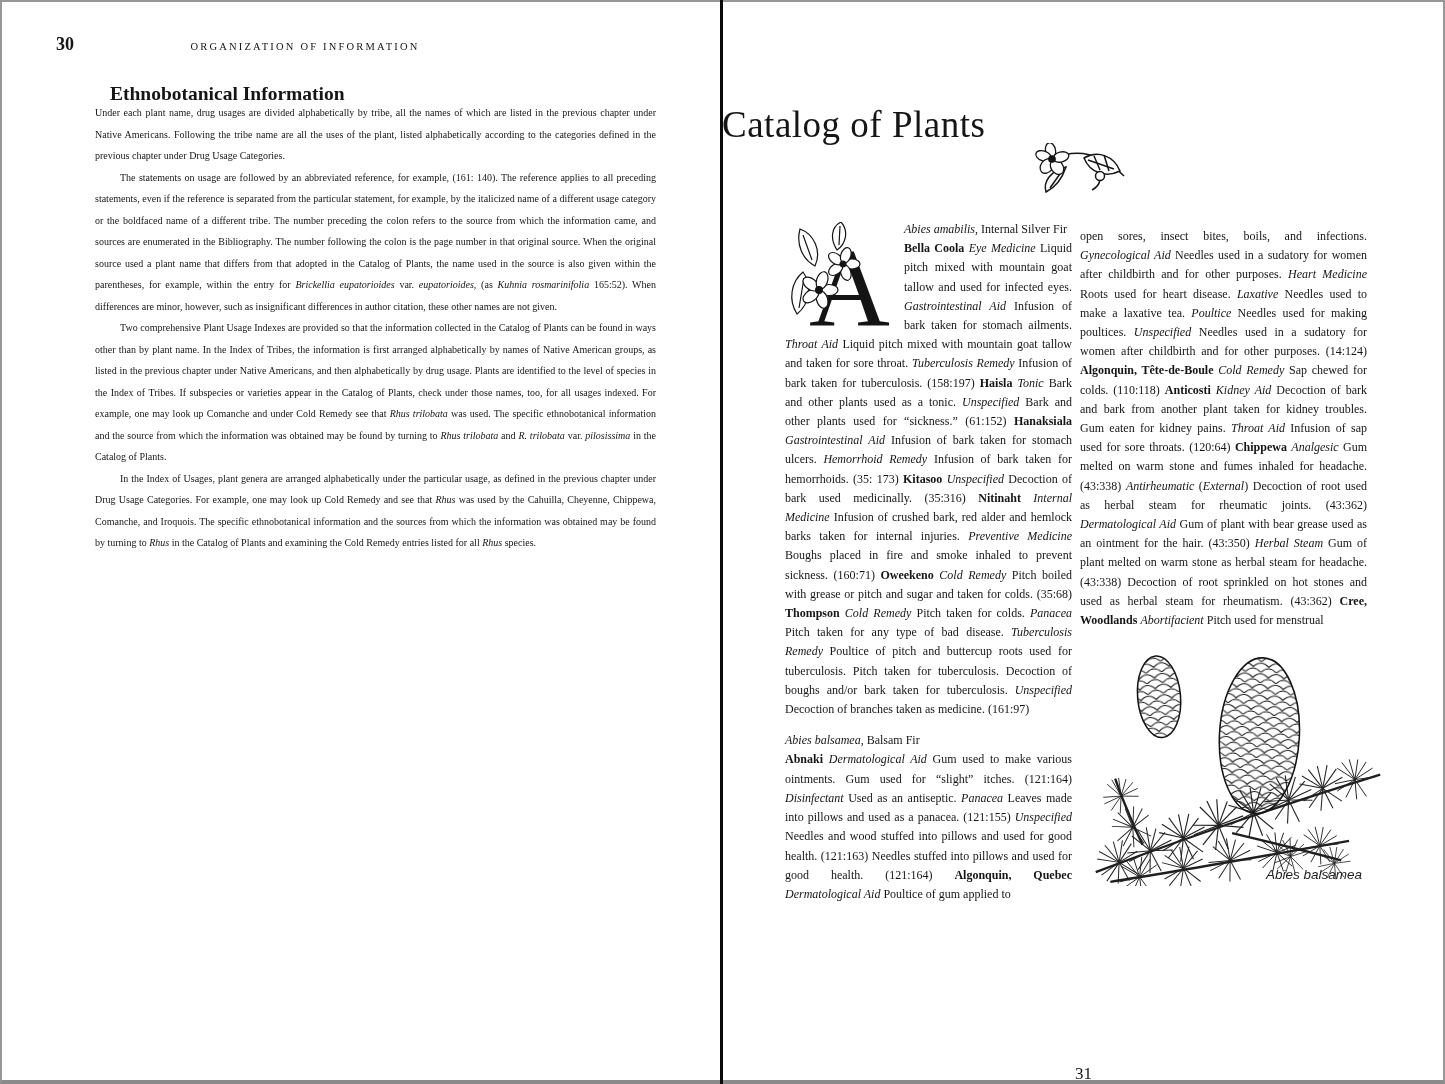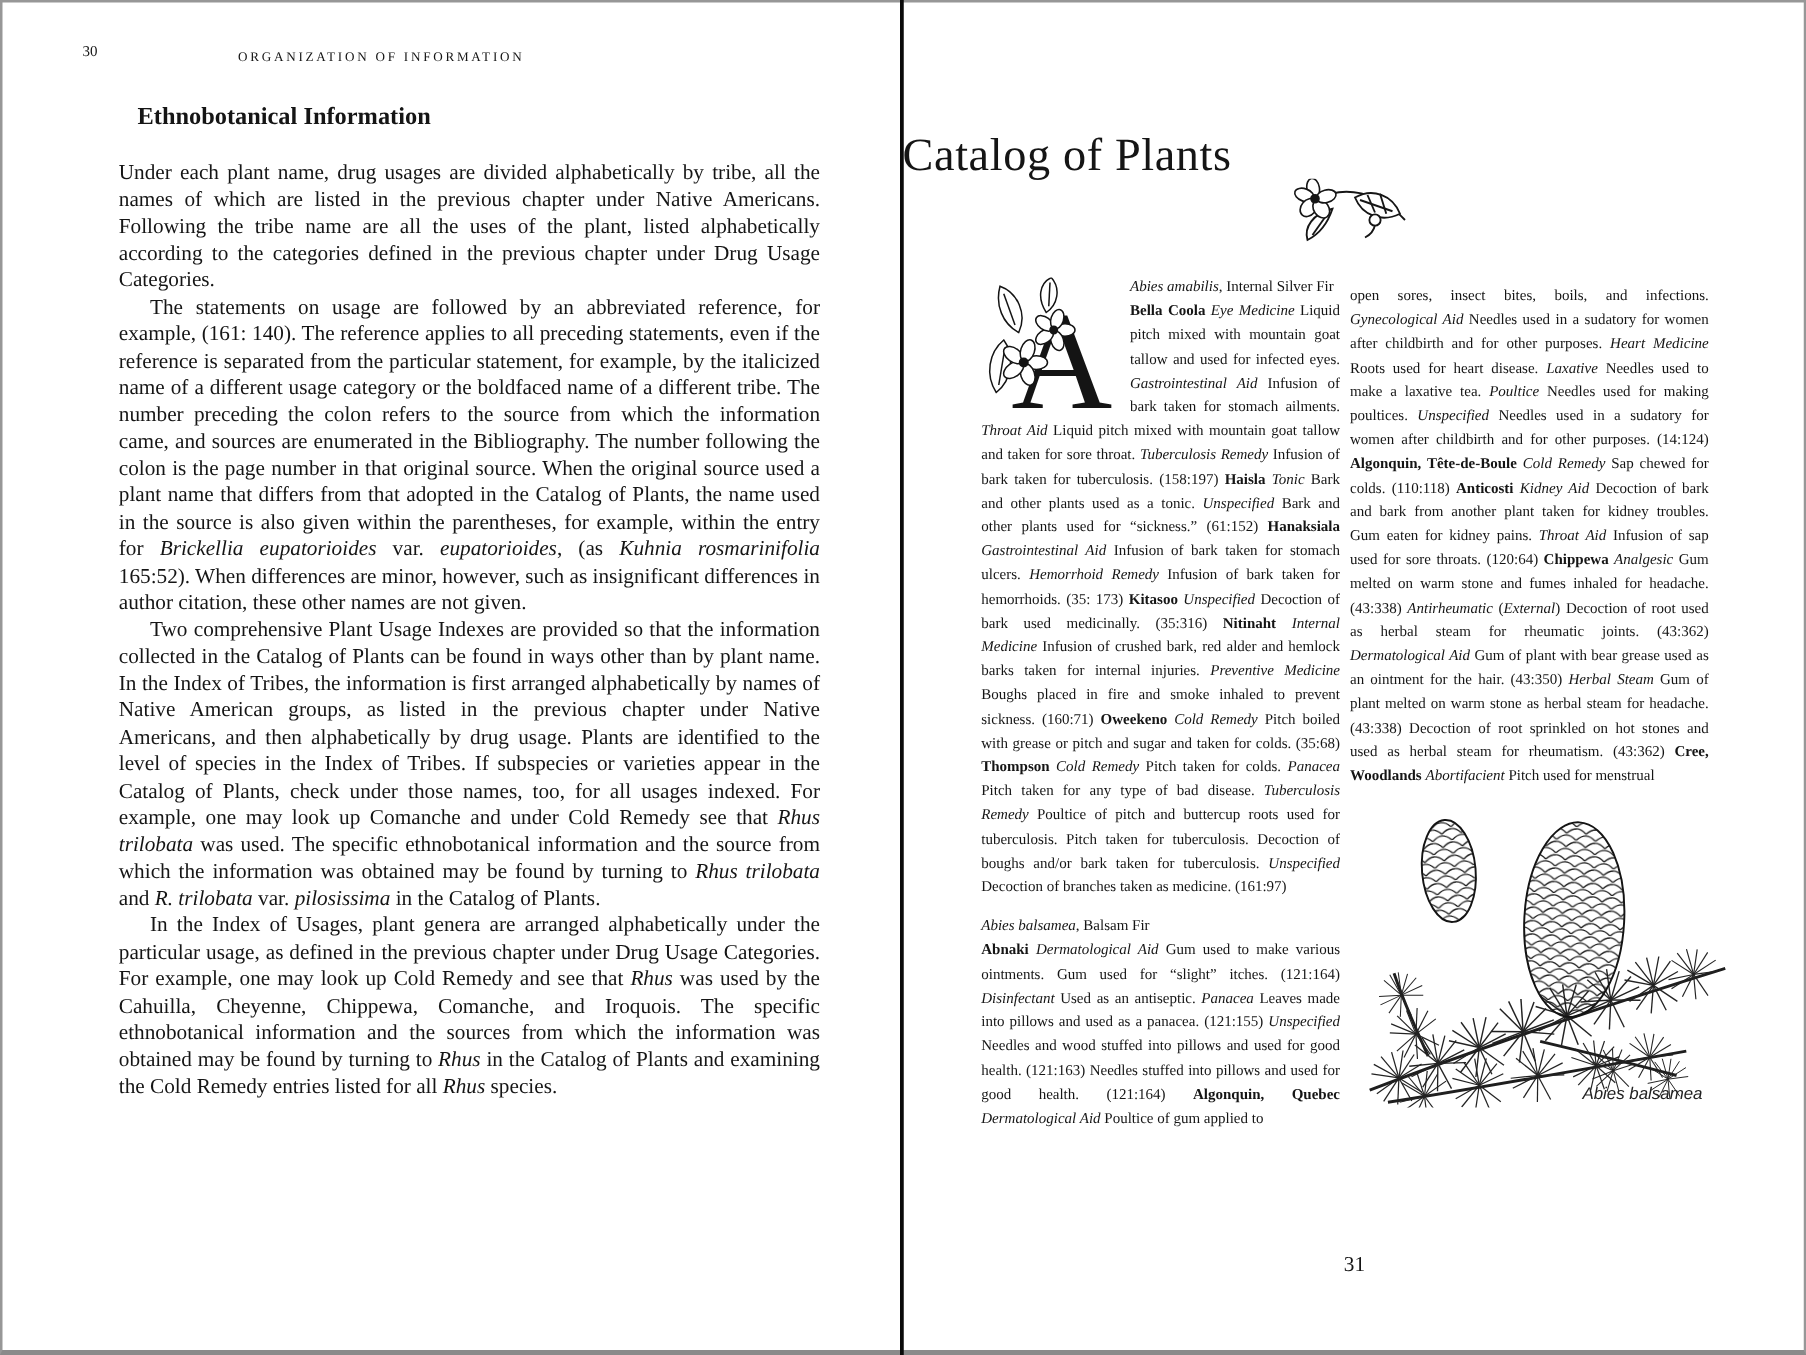--- a/index.html
+++ b/index.html
@@ -5,26 +5,26 @@
   html,body{margin:0;padding:0;}
   body{
     width:1445px;height:1084px;position:relative;background:#ffffff;
     font-family:"Liberation Serif", serif;color:#151515;overflow:hidden;
   }
   .frame{position:absolute;left:0;top:0;width:1441px;height:1078px;
     border:2px solid #979797;border-bottom:4px solid #8a8a8a;pointer-events:none;}
   .spine{position:absolute;left:720px;top:0;width:3px;height:1084px;background:#0a0a0a;}
 
   
-  .lp-number{position:absolute;left:66px;top:34px;font-size:12px;}
+  .lp-number{position:absolute;left:56px;top:34px;font-size:18px;font-weight:bold;}
   .lp-running-head{position:absolute;left:90px;top:41px;width:430px;text-align:center;
     font-size:10.5px;letter-spacing:2.2px;}
   .lp-heading{position:absolute;left:95px;top:68px;font-size:19.5px;font-weight:bold;margin:15px;}
-  .lp-body{position:absolute;left:95px;top:127px;width:561px;
-    font-size:17px;line-height:21.5px;text-align:justify;}
+  .lp-body{position:absolute;left:95px;top:102px;width:561px;
+    font-size:10px;line-height:21.5px;text-align:justify;}
   .lp-body p{margin:0;}
   .lp-body p + p{text-indent:25px;}
 
   
   .rp-title{position:absolute;left:722px;top:103px;width:723px;text-align:left;
     font-size:37px;letter-spacing:0.5px;}
   .rp-sprig{position:absolute;left:1030px;top:143px;width:104px;height:52px;}
   .col{position:absolute;width:287px;font-size:12px;line-height:19.2px;text-align:justify;}
   .col p{margin:0;}
   .col1{left:785px;top:220px;}
@@ -33,21 +33,21 @@
   .entry-heading.spaced{margin-top:12px;}
   .dropcap{float:left;width:112px;height:110px;margin:2px 7px 2px 0;}
   .sg-r{}
   .sg-b{font-weight:700;}
   .sg-i{font-style:italic;}
   .sg-bi{font-weight:400;font-style:italic;}
 
   .illustration{position:relative;width:302px;height:246px;margin:10px 0 0 6px;}
   .illustration .caption{position:absolute;right:26px;bottom:2px;
     font-family:"Liberation Sans", sans-serif;font-style:italic;font-size:13.5px;color:#222;}
-  .rp-number{position:absolute;left:722px;top:1002px;width:723px;text-align:center;font-size:17px;}
+  .rp-number{position:absolute;left:722px;top:1064px;width:723px;text-align:center;font-size:17px;}
 
   svg{display:block;}
 </style>
 </head>
 <body>
 
 <div class="frame"></div>
 
 <div>
   <div class="lp-number">30</div>

